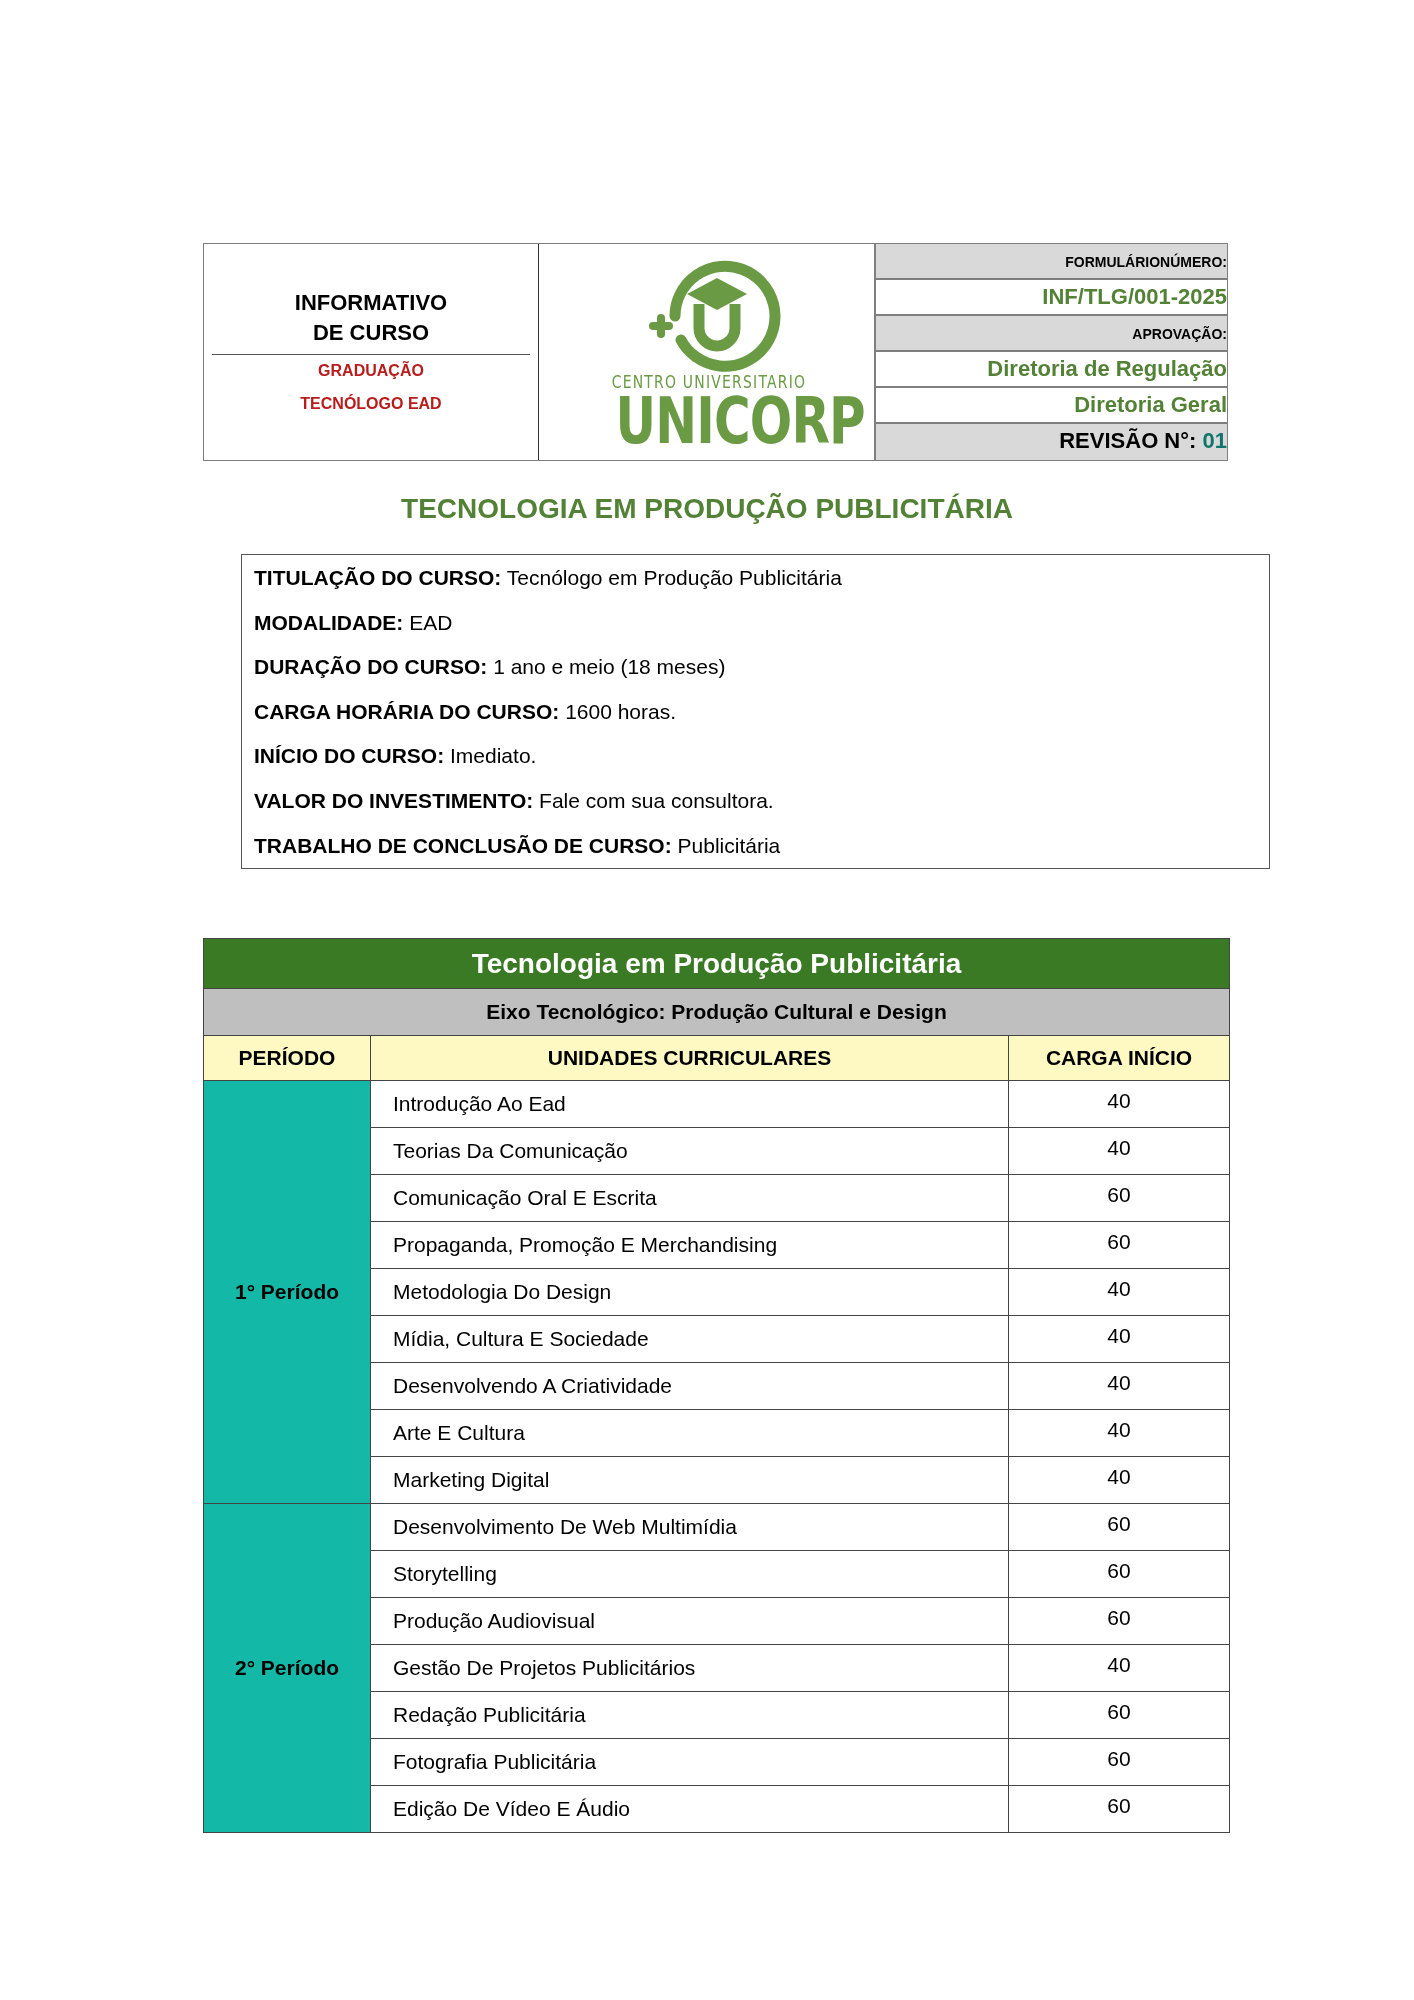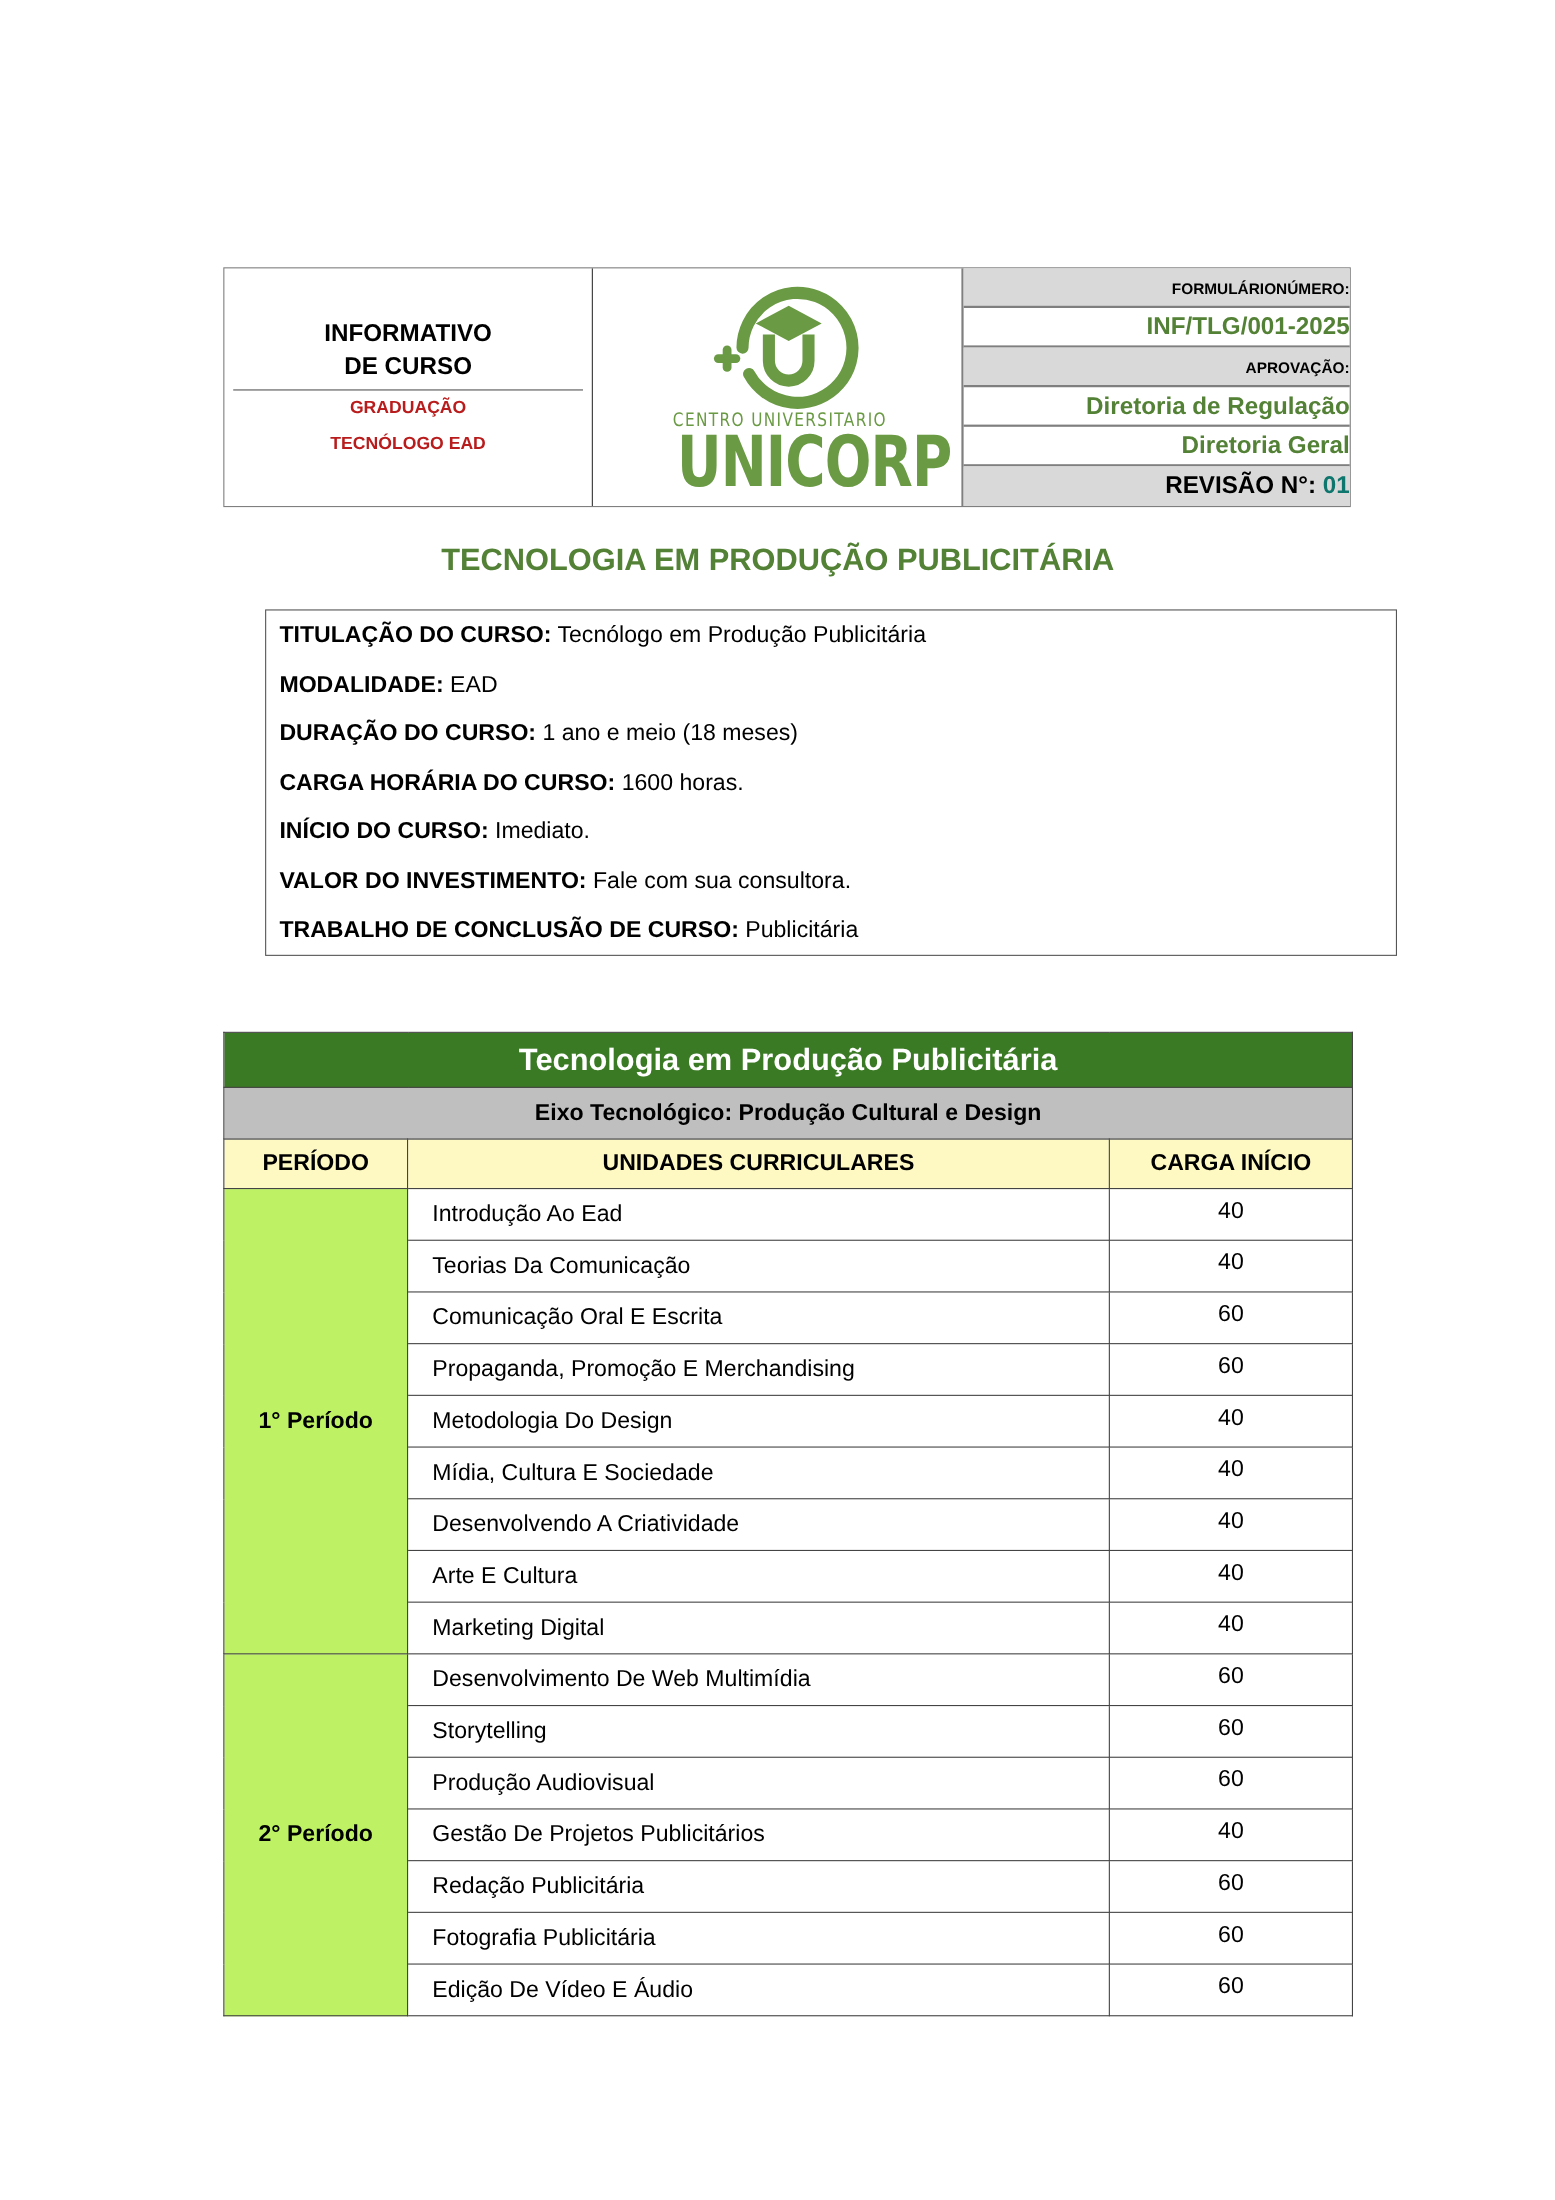--- a/index.html
+++ b/index.html
@@ -28,21 +28,21 @@
   #info { position: absolute; left: 197px; top: 554px; width: 1029px; height: 315px; border: 1.5px solid #555; box-sizing: border-box; padding: 4px 12px; margin-left: 44px; }
   #info .line { font-size: 21px; height: 44.6px; line-height: 38px; white-space: nowrap; }
   #info .line b { font-weight: bold; }
   
   #tbl { position: absolute; left: 203px; top: 938px; width: 1026px; }
   #tbl table { border-collapse: collapse; width: 100%; table-layout: fixed; }
   #tbl td, #tbl th { border: 1.5px solid #444; padding: 0; box-sizing: border-box; }
   .t-title { background: #3b7a24; color: #fff; font-size: 28px; font-weight: bold; height: 50px; text-align: center; }
   .t-eixo { background: #bfbfbf; font-size: 21px; font-weight: bold; height: 47px; text-align: center; }
   .t-head th { background: #fef9c3; font-size: 21px; font-weight: bold; height: 45px; text-align: center; }
-  .per { background: #bef264; font-weight: bold; font-size: 21px; text-align: center; }
+  .per { background: #14b8a6; font-weight: bold; font-size: 21px; text-align: center; }
   .uc { font-size: 21px; padding-left: 22px !important; height: 46.2px; line-height: 46px; white-space: nowrap; }
   .ch { font-size: 21px; text-align: center; vertical-align: top; padding-top: 8px !important; }
 </style>
 </head>
 <body>
 
 <div id="hdr">
   <div class="c1">
     <div class="t1">
       <div>INFORMATIVO</div>

